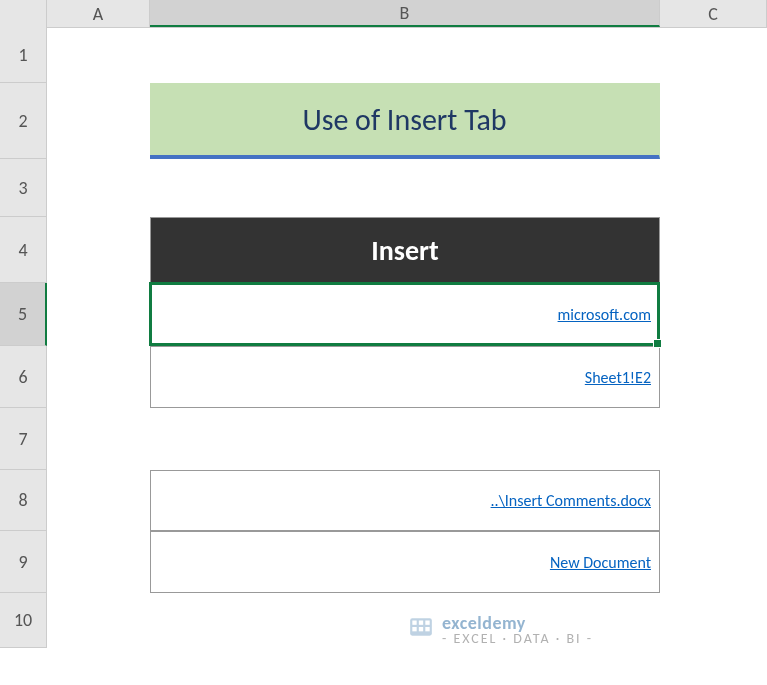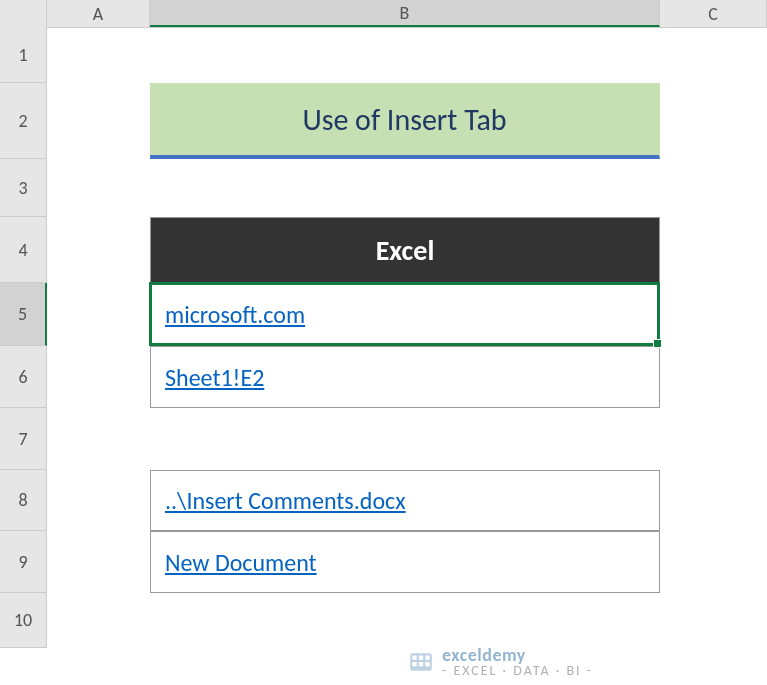--- a/index.html
+++ b/index.html
@@ -61,21 +61,22 @@
     .row-header.active {
       background: #d2d2d2;
       border-right: 2px solid #107c41;
     }
     .cell {
       border-right: 1px solid transparent;
       border-bottom: 1px solid transparent;
       display: flex;
       align-items: center;
       padding: 0 8px;
-      font-size: 24px;
+      font-size: 16px;
+      justify-content: flex-end;
     }
     .cell-a { width: 103px; }
     .cell-b { width: 510px; }
     .cell-c { width: 107px; }
     .r1 { height: 55px; }
     .r2 { height: 76px; }
     .r3 { height: 58px; }
     .r4 { height: 66px; }
     .r5 { height: 63px; }
     .r6 { height: 62px; }
@@ -122,24 +123,23 @@
       position: absolute;
       right: -5px;
       bottom: -5px;
       width: 9px;
       height: 9px;
       background: #107c41;
       border: 1px solid #ffffff;
     }
     .watermark {
       position: absolute;
-      bottom: 7px;
+      bottom: 39px;
       right: 174px;
       display: flex;
-      align-items: center;
       gap: 8px;
       opacity: 0.65;
     }
     .wm-icon {
       width: 26px;
       height: 26px;
     }
     .wm-text {
       display: flex;
       flex-direction: column;
@@ -186,21 +186,21 @@
   <div class="body-row r3">
     <div class="row-header r3">3</div>
     <div class="cell cell-a r3"></div>
     <div class="cell cell-b r3"></div>
     <div class="cell cell-c r3"></div>
   </div>
 
   <div class="body-row r4">
     <div class="row-header r4">4</div>
     <div class="cell cell-a r4"></div>
-    <div class="cell cell-b r4 table-header">Excel</div>
+    <div class="cell cell-b r4 table-header">Insert</div>
     <div class="cell cell-c r4"></div>
   </div>
 
   <div class="body-row r5">
     <div class="row-header r5 active">5</div>
     <div class="cell cell-a r5"></div>
     <div class="cell cell-b r5 table-cell">
         <span class="hyperlink">microsoft.com</span>
       </div>
     <div class="cell cell-c r5"></div>

